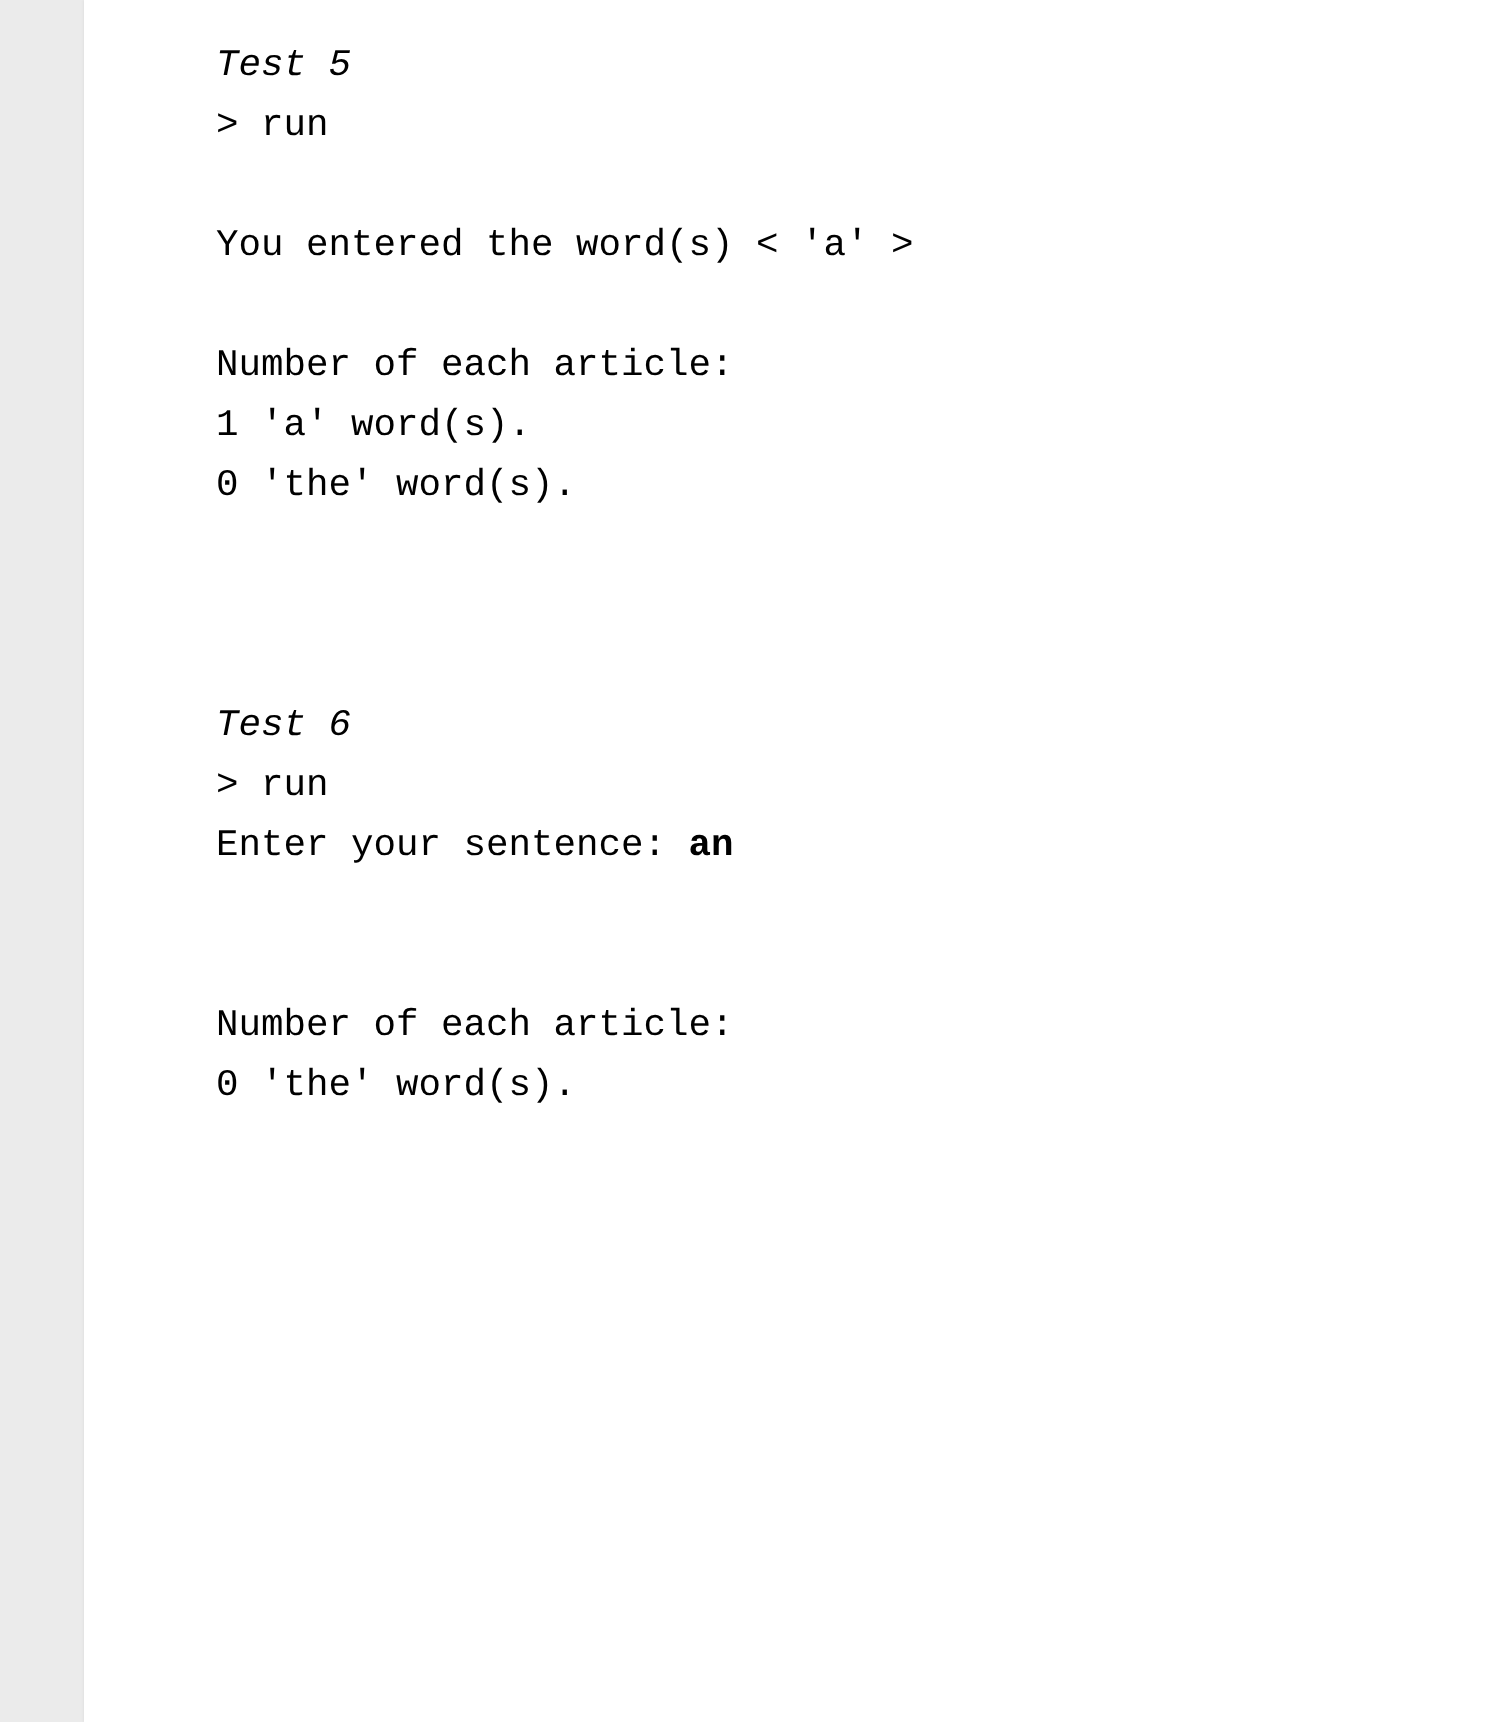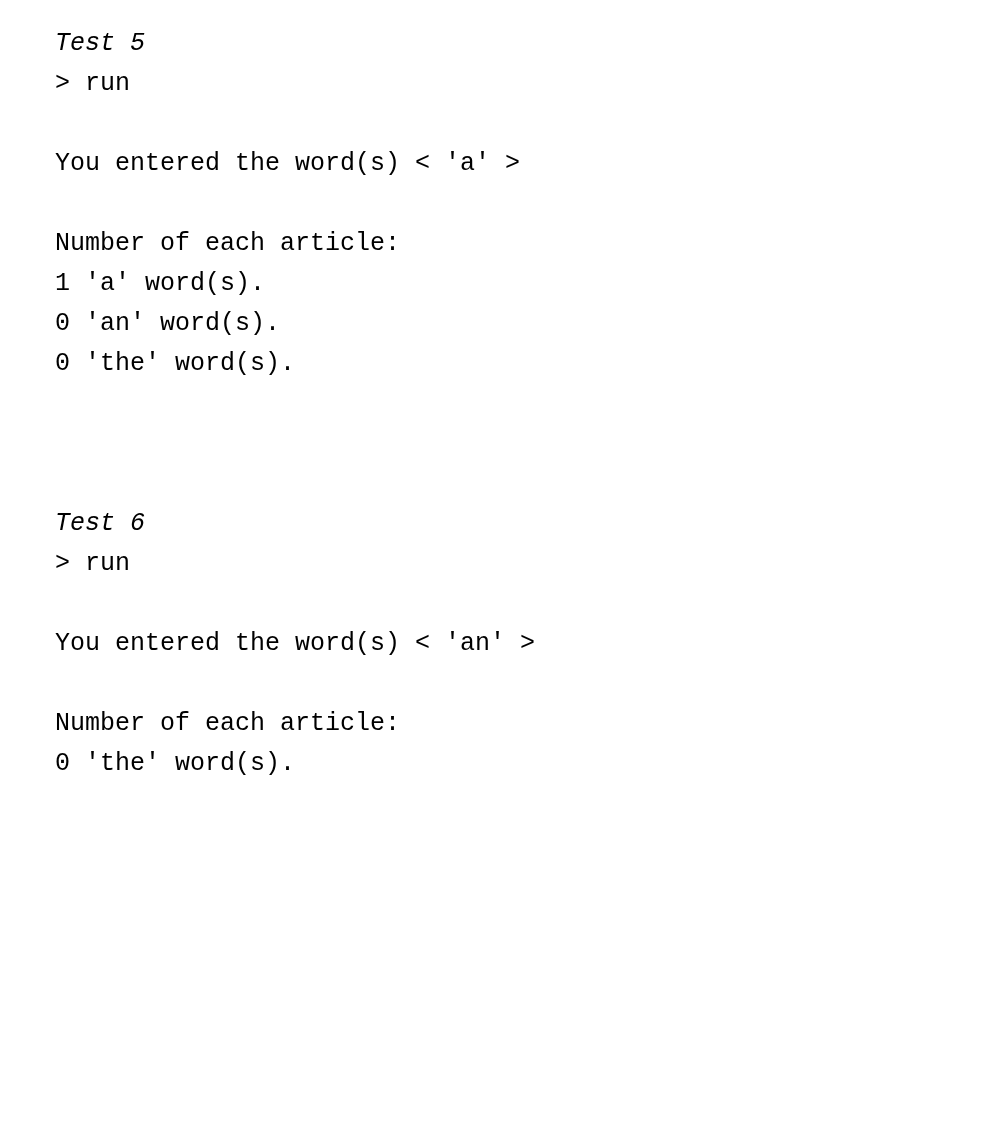--- a/index.html
+++ b/index.html
@@ -3,23 +3,24 @@
 <meta charset="utf-8">
 <style>
   html, body {
     margin: 0;
     padding: 0;
     background: #ebebeb;
     font-family: "Courier New", Courier, monospace;
   }
   .page {
     background: #ffffff;
+    margin-left: 56px;
     min-height: 1148px;
     box-shadow: -1px 0 2px rgba(0,0,0,0.06);
-    padding: 24px 0 40px 55px;
+    padding: 24px 0 40px 88px;
     box-sizing: border-box;
   }
   .line {
     font-size: 25px;
     line-height: 40px;
     color: #000000;
     white-space: pre;
     font-family: "Courier New", Courier, monospace;
   }
   .blank {
@@ -37,27 +38,26 @@
 
 <div class="page">
 
   <div class="line italic">Test 5</div>
   <div class="line">&gt; run</div>
   <div class="blank"></div>
   <div class="line">You entered the word(s) &lt; 'a' &gt;</div>
   <div class="blank"></div>
   <div class="line">Number of each article:</div>
   <div class="line">1 'a' word(s).</div>
-  <div class="line">0 'an' word(s).</div>
   <div class="line">0 'the' word(s).</div>
   <div class="blank"></div>
   <div class="blank"></div>
   <div class="blank"></div>
 
   <div class="line italic">Test 6</div>
   <div class="line">&gt; run</div>
+  <div class="line"><span>Enter your sentence: </span><span class="bold">an</span></div>
   <div class="blank"></div>
-  <div class="line">You entered the word(s) &lt; 'an' &gt;</div>
   <div class="blank"></div>
   <div class="line">Number of each article:</div>
   <div class="line">0 'the' word(s).</div>
   <div class="blank"></div>
 </div>
 
 </body></html>

